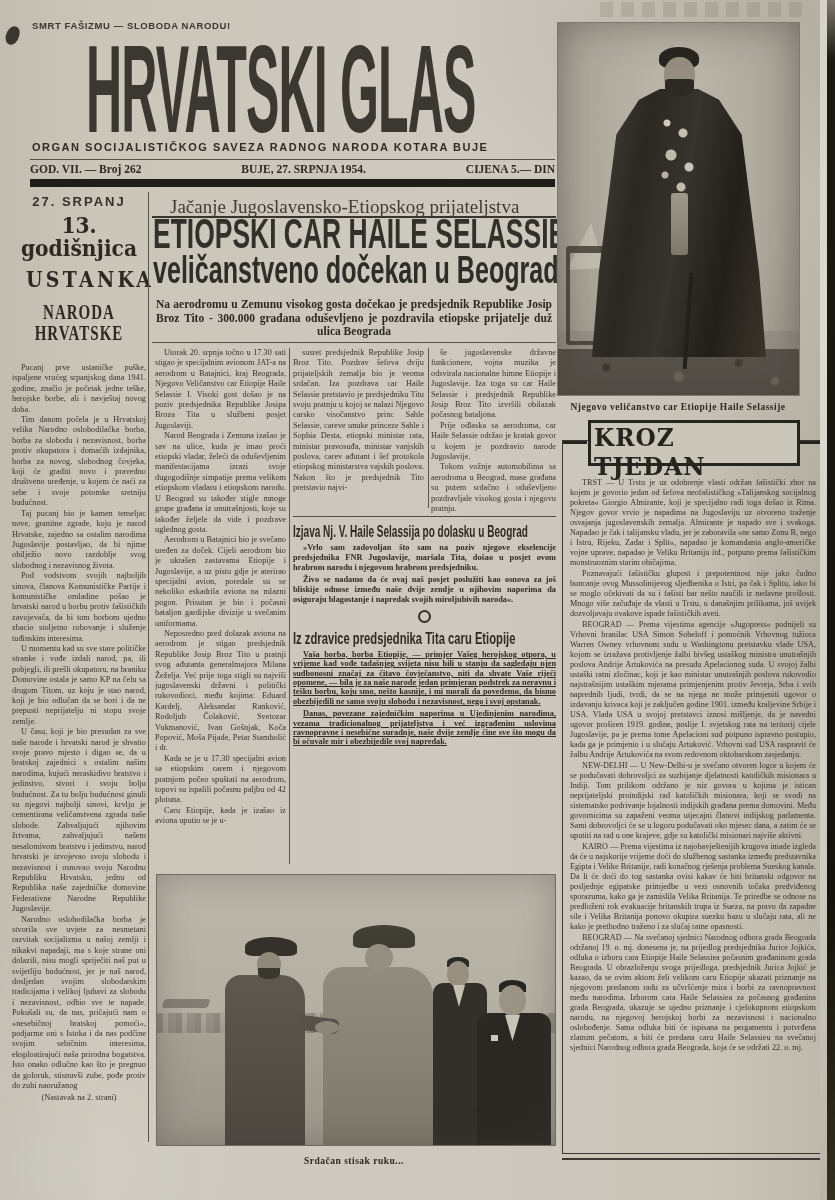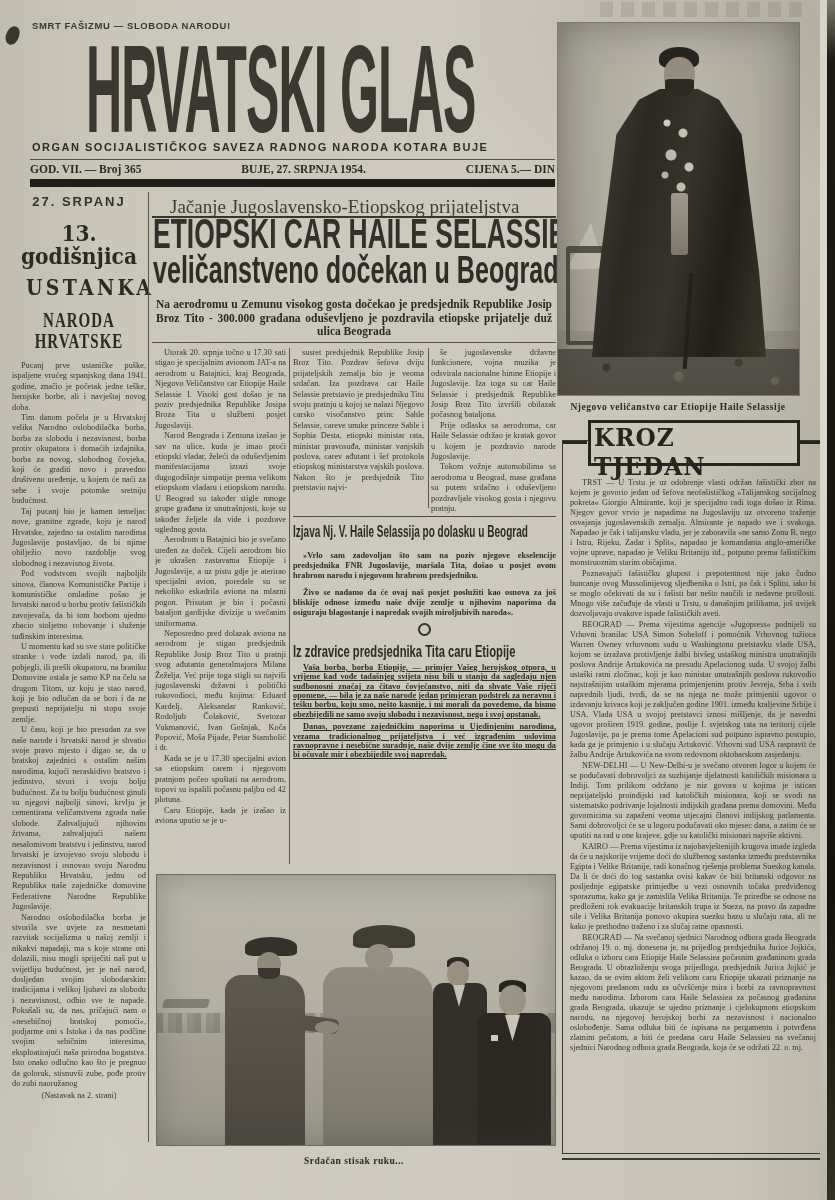--- a/index.html
+++ b/index.html
@@ -35,28 +35,28 @@
   .organ{position:absolute;left:32px;top:141px;font:700 11px "Liberation Sans",sans-serif;
     letter-spacing:1.5px;color:#302d27;white-space:nowrap;}
   .info-row{position:absolute;left:30px;top:163px;width:525px;display:flex;
     justify-content:space-between;font:700 11.5px "Liberation Serif",serif;color:#2c2a24;}
   .thick-bar{position:absolute;left:30px;top:179px;width:525px;height:8px;background:#1f1d18;
     box-shadow:inset 60px 0 0 rgba(200,196,185,0) ;}
 
   
   .left-col{position:absolute;left:12px;top:194px;width:134px;}
   .lc-kicker{font:700 13px "Liberation Sans",sans-serif;letter-spacing:2px;text-align:center;color:#34312a;}
-  .lc-t1{margin-top:12px;text-align:center;}
+  .lc-t1{margin-top:4px;text-align:center;}
   .lc-t1 span{display:inline-block;font:700 23px/1 "DejaVu Serif",serif;transform:scaleX(.88);color:#2c2a23;}
   .lc-t2{margin-top:7px;text-align:center;}
   .lc-t2 span{display:inline-block;font:700 23px/1 "DejaVu Serif",serif;letter-spacing:4px;transform:scaleX(.82);color:#2c2a23;}
   .lc-t3{margin-top:11px;text-align:center;}
   .lc-t3 span{display:inline-block;font:700 15px/1 "Liberation Serif",serif;letter-spacing:1px;
     transform:scale(1.0,1.4);transform-origin:center top;color:#2c2a23;}
-  .lc-body{margin-top:20px;font:400 8.3px/10.4px "Liberation Serif",serif;color:#37342c;}
+  .lc-body{margin-top:30px;font:400 8.3px/10.4px "Liberation Serif",serif;color:#37342c;}
   .lc-body p{margin:0;text-indent:9px;text-align:justify;}
   .lc-body .cont{text-align:center;text-indent:0;margin-top:2px;}
 
   
   .lead{position:absolute;left:152px;top:194px;width:404px;height:678px;}
   .lead-kicker{position:absolute;left:18px;top:2px;font:400 19px "Liberation Serif",serif;color:#403d35;white-space:nowrap;}
   .kicker-rule{position:absolute;left:0;top:22px;width:404px;height:2px;background:#38352d;}
   .hl1{position:absolute;left:1px;top:19px;}
   .hl1 span{display:inline-block;white-space:nowrap;font:900 42px/1 "Liberation Sans",sans-serif;
     color:#32302a;transform:scaleX(.63);transform-origin:left top;}
@@ -76,21 +76,21 @@
 
   
   .center-block{position:absolute;left:293px;top:516px;width:263px;}
   .cb-rule{height:1px;background:#504c43;margin-bottom:5px;}
   .stmt-heading,.toast-heading{height:21px;}
   .stmt-heading span,.toast-heading span{display:inline-block;white-space:nowrap;
     font:700 17px/1.2 "Liberation Sans",sans-serif;color:#2e2b25;transform-origin:left top;}
   .stmt-heading span{transform:scaleX(.59);}
   .toast-heading span{transform:scaleX(.66);}
   .stmt-intro{font:400 8.3px/9.6px "Liberation Serif",serif;text-align:justify;text-indent:10px;margin:4px 0 5px;}
-  .quote p{margin:8px 0 3px;font:700 8.3px/9.8px "Liberation Serif",serif;text-align:justify;text-indent:10px;color:#302d26;}
+  .quote p{margin:0 0 3px;font:700 8.3px/9.8px "Liberation Serif",serif;text-align:justify;text-indent:10px;color:#302d26;}
   .ornament{width:9px;height:9px;border:2px solid #33302a;border-radius:50%;margin:5px auto 6px;}
   .toast-body p{margin:0 0 3px;font:700 8.3px/9.4px "Liberation Serif",serif;text-align:justify;text-indent:10px;color:#302d26;text-decoration:underline;}
 
   
   .photo1{position:absolute;left:557px;top:22px;width:241px;height:372px;overflow:hidden;
     border:1px solid #7d7970;
     background:radial-gradient(ellipse at 50% 28%,#bcb8ac,#aaa69a 65%,#938f83);}
   .photo1::after{content:"";position:absolute;inset:0;box-shadow:inset 0 0 40px rgba(60,56,46,.45);}
   .p1-tail{position:absolute;left:12px;top:200px;width:38px;height:50px;background:#c3bfb2;
     clip-path:polygon(0 100%,45% 0,100% 85%);transform:rotate(9deg);opacity:.9;}
@@ -175,21 +175,21 @@
   <div class="bleed"></div>
 
   <div>
     <div class="slogan">SMRT FAŠIZMU — SLOBODA NARODU!</div>
     <div class="mast-title">
       <span>HRVATSKI GLAS</span>
     </div>
     <div class="organ">ORGAN SOCIJALISTIČKOG SAVEZA RADNOG NARODA KOTARA BUJE</div>
     <div class="rule" style="left:30px;top:159px;width:525px;"></div>
     <div class="info-row">
-      <span>GOD. VII. — Broj 365</span>
+      <span>GOD. VII. — Broj 262</span>
       <span>BUJE, 27. SRPNJA 1954.</span>
       <span>CIJENA 5.— DIN</span>
     </div>
     <div class="thick-bar"></div>
   </div>
 
   <aside class="left-col">
     <div class="lc-kicker">27. SRPANJ</div>
     <div class="lc-t1"><span>13. godišnjica</span></div>
     <div class="lc-t2"><span>USTANKA</span></div>

